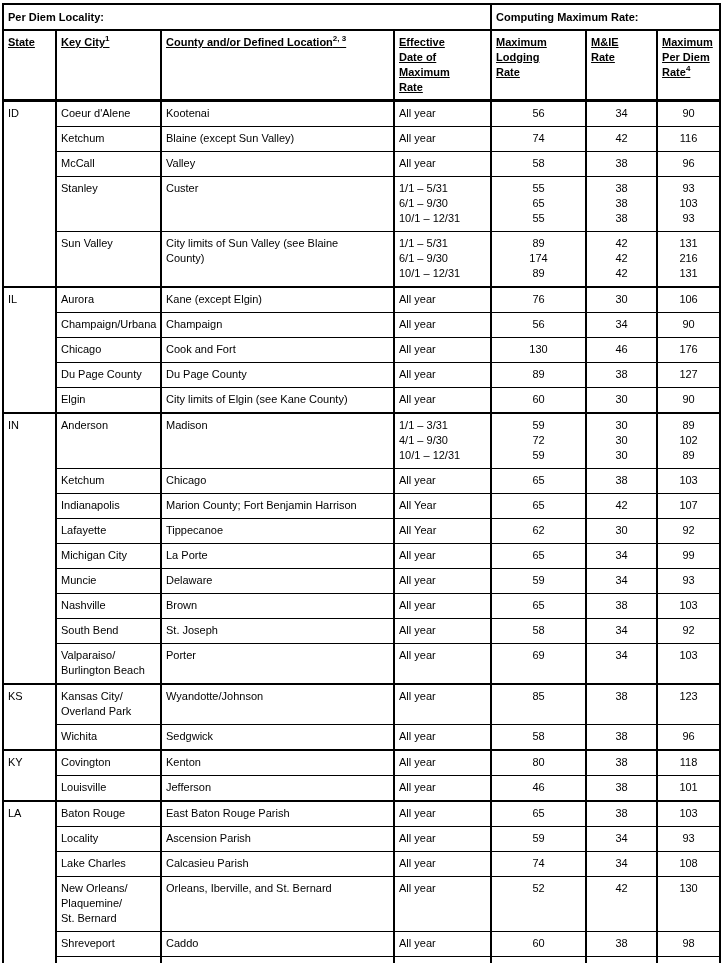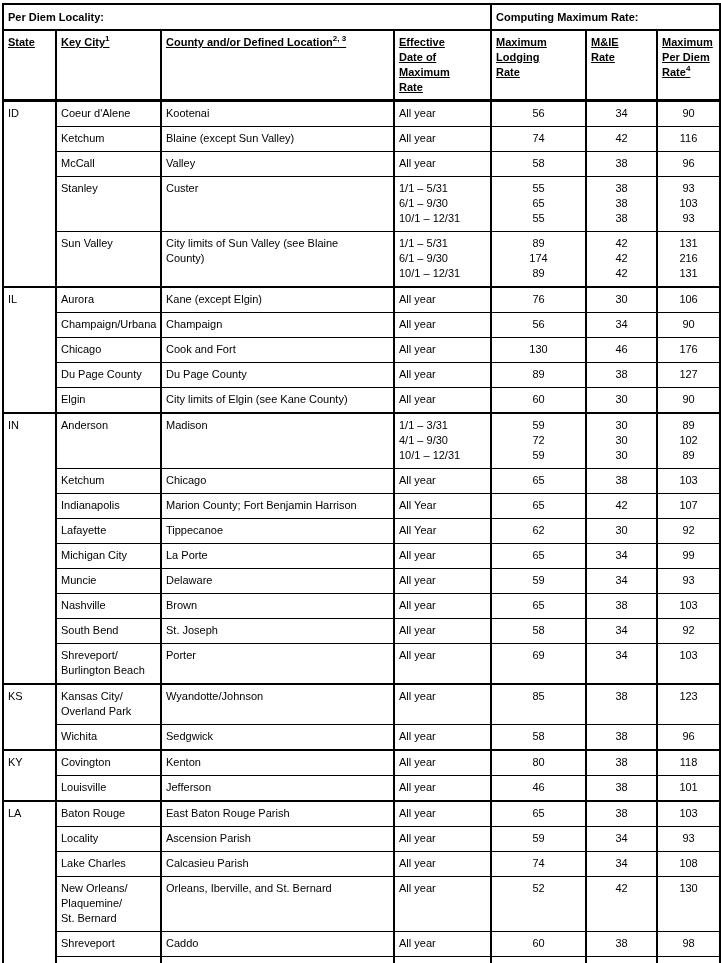--- a/index.html
+++ b/index.html
@@ -249,21 +249,21 @@
         </tr>
         <tr>
           <td class="city-cell">South Bend</td>
           <td class="county-cell">St. Joseph</td>
           <td class="dates-cell">All year</td>
           <td class="num-cell">58</td>
           <td class="num-cell">34</td>
           <td class="num-cell">92</td>
         </tr>
         <tr>
-          <td class="city-cell">Shreveport/
+          <td class="city-cell">Valparaiso/
 Burlington Beach</td>
           <td class="county-cell">Porter</td>
           <td class="dates-cell">All year</td>
           <td class="num-cell">69</td>
           <td class="num-cell">34</td>
           <td class="num-cell">103</td>
         </tr>
         <tr class="section-start">
           <td class="state-cell" rowspan="2">KS</td>
           <td class="city-cell">Kansas City/

